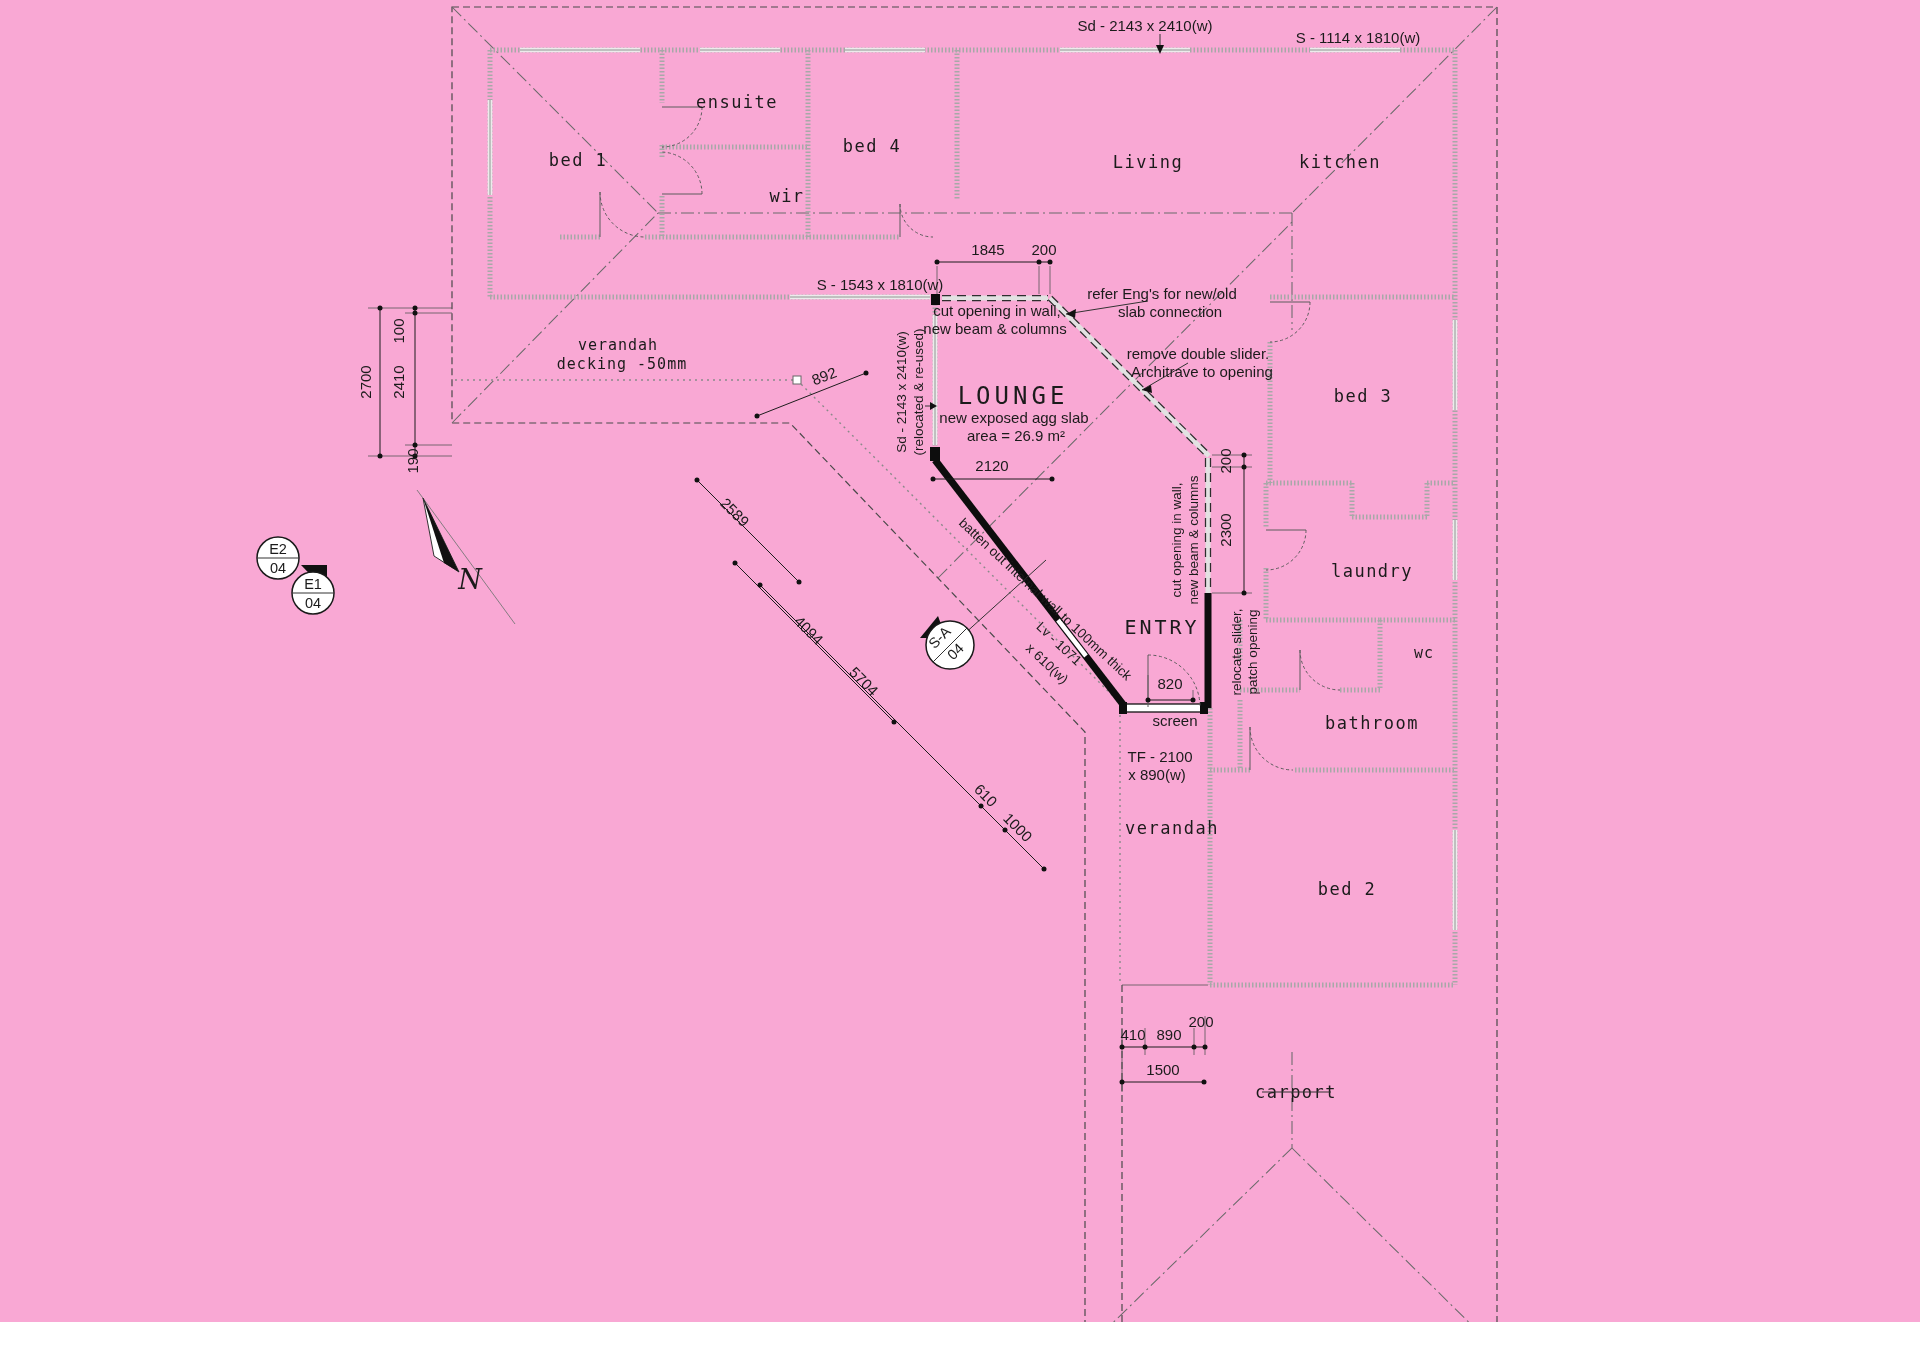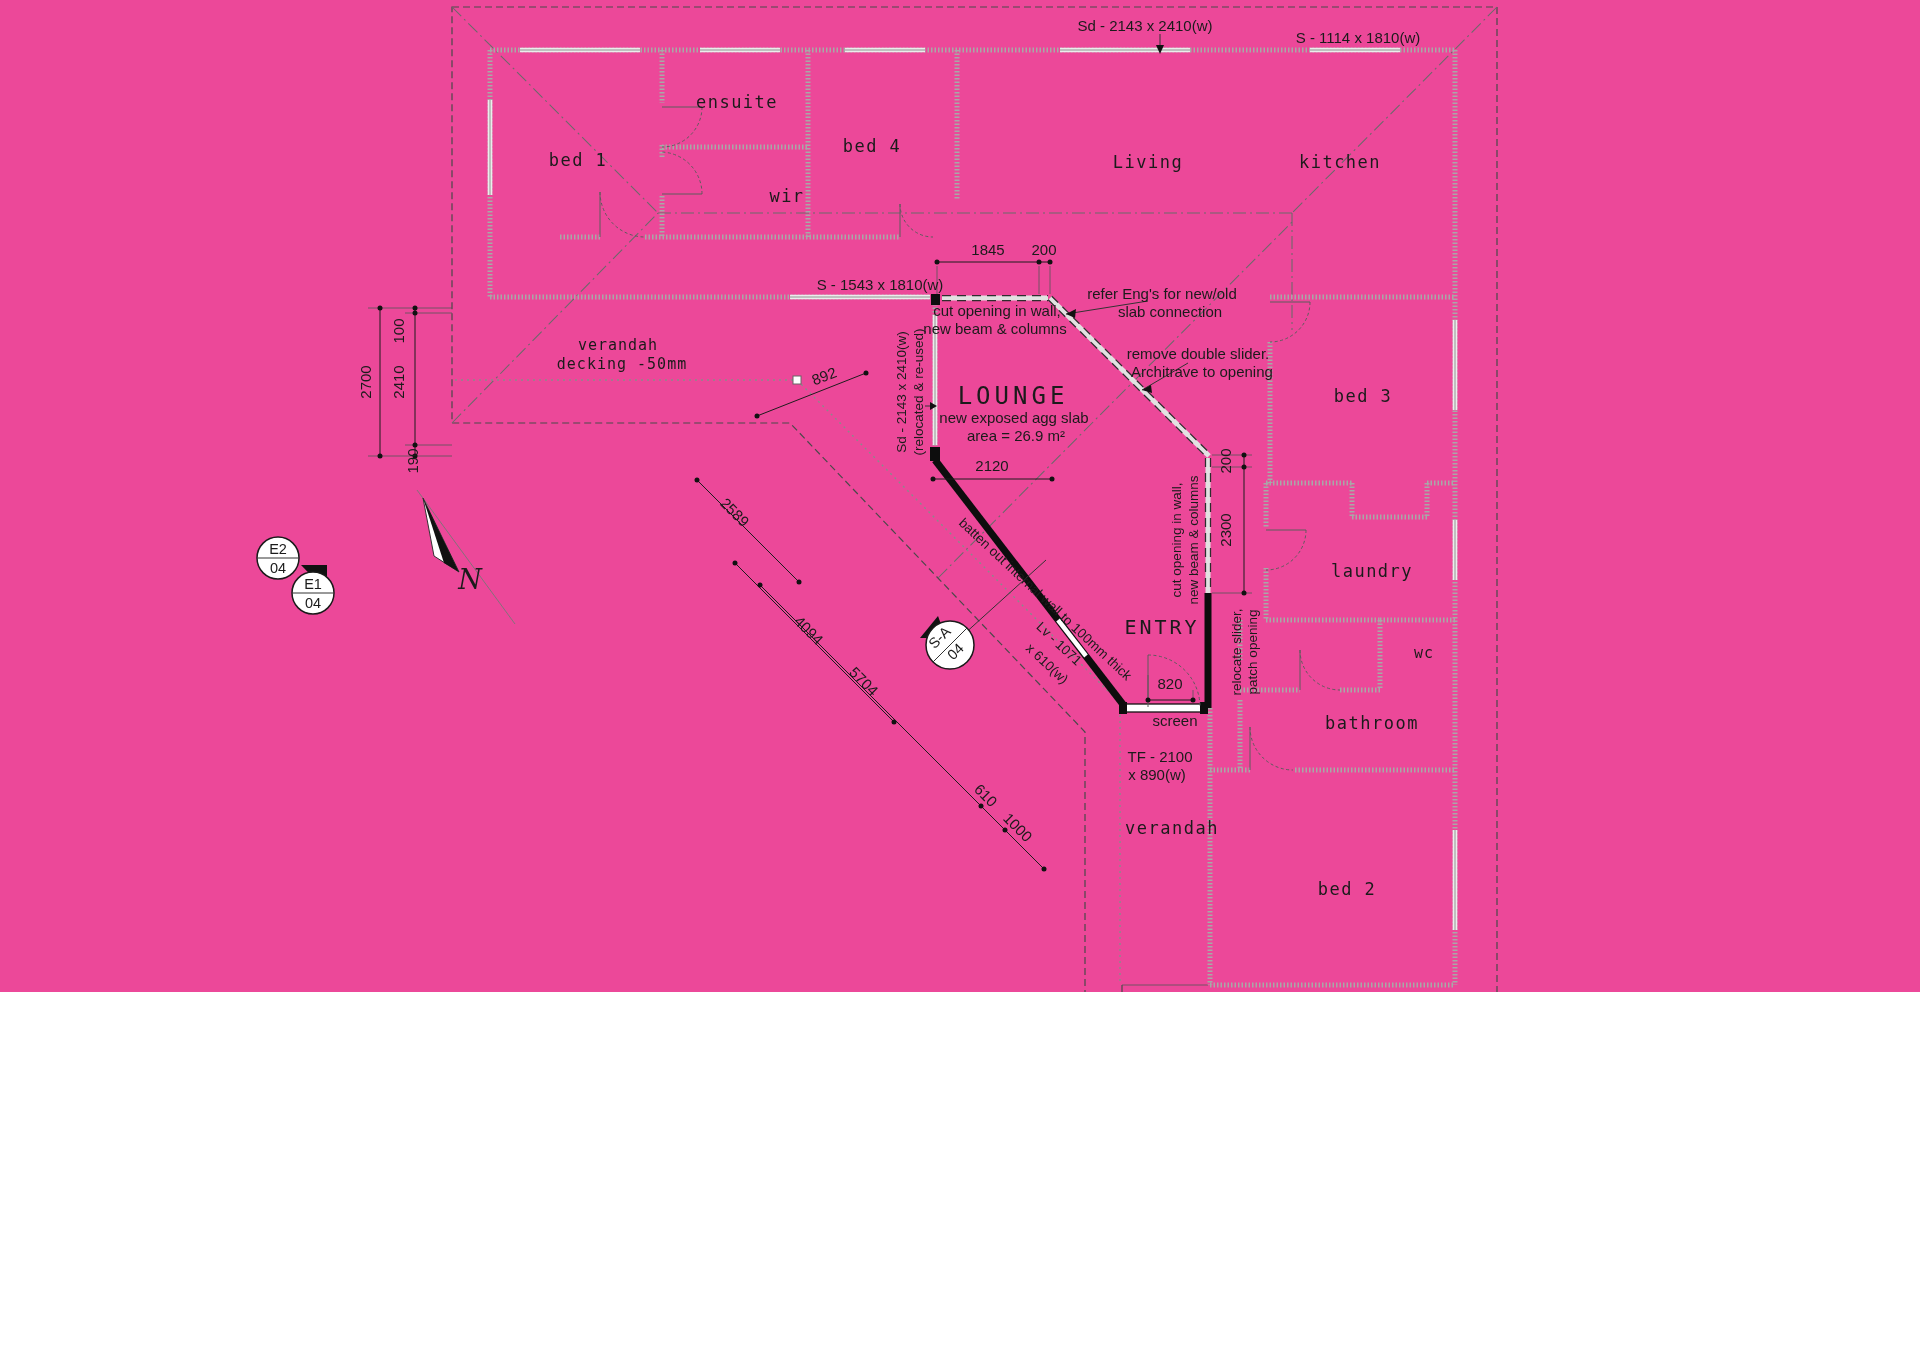--- a/index.html
+++ b/index.html
@@ -1,16 +1,16 @@
 <!DOCTYPE html>
 <html><head>
 <meta charset="utf-8">
 <style>
   html,body{margin:0;padding:0;background:#ffffff;}
-  .sheet{width:1920px;height:992px;position:relative;background:#ec4899;overflow:hidden;}
+  .sheet{width:1920px;height:1322px;position:relative;background:#f9a8d4;overflow:hidden;}
   svg{display:block;}
   
   .outline{stroke:#4a4a4a;stroke-width:1.2;fill:none;stroke-dasharray:7 4;}
   .roof{stroke:#6a6a6a;stroke-width:1.05;fill:none;stroke-dasharray:13 4 2 4;}
   .deck{stroke:#8a8a8a;stroke-width:1.4;fill:none;stroke-dasharray:2 4;}
   .wall{stroke:#a8a8a8;stroke-width:5;fill:none;stroke-dasharray:1.5 2;}
   .win{stroke:#ececec;stroke-width:4.6;fill:none;}
   .wincl{stroke:#7d7d7d;stroke-width:.8;fill:none;}
   .thick{stroke:#0d0d0d;stroke-width:7;fill:none;}
   .thin{stroke:#333;stroke-width:1;fill:none;}

